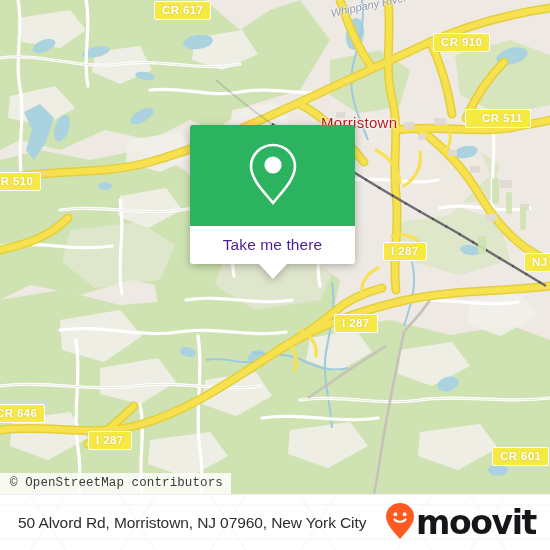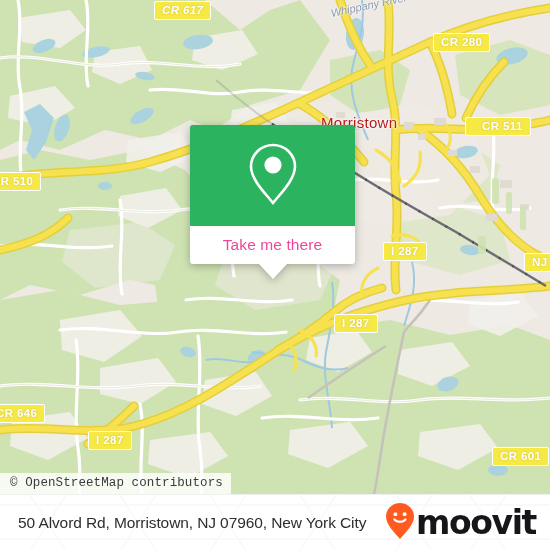--- a/index.html
+++ b/index.html
@@ -99,21 +99,21 @@
   #callout-bottom {
     height: 38px;
     background: #ffffff;
     border-radius: 0 0 3px 3px;
     display: flex;
     align-items: center;
     justify-content: center;
   }
   #callout-label {
     font-size: 15.5px;
-    color: #ec4899;
+    color: #4c1d95;
     letter-spacing: 0.1px;
   }
   #callout-tail {
     position: absolute;
     left: 50%;
     top: 139px;
     transform: translateX(-50%);
     width: 0; height: 0;
     border-left: 14px solid transparent;
     border-right: 14px solid transparent;
@@ -358,23 +358,23 @@
         </g>
 
       </g>
     </svg>
 
     <div>
       <div class="river-label" style="left:330px; top:-1px; transform:rotate(-12deg);">Whippany River</div>
 
       <div class="place-label" style="left:321px; top:114px;">Morristown</div>
 
-      <div class="shield" style="left:154px; top:1px;font-style:italic;">CR 617</div>
-      <div class="shield" style="left:433px; top:33px;">CR 280</div>
-      <div class="shield" style="left:465px; top:117px;padding-left:16px;">CR 511</div>
+      <div class="shield" style="left:154px; top:1px;">CR 617</div>
+      <div class="shield" style="left:433px; top:33px;">CR 910</div>
+      <div class="shield" style="left:465px; top:109px;padding-left:16px;">CR 511</div>
       <div class="shield" style="left:-16px; top:172px;">CR 510</div>
       <div class="shield" style="left:383px; top:242px;">I 287</div>
       <div class="shield" style="left:524px; top:253px;">NJ 24</div>
       <div class="shield" style="left:334px; top:314px;">I 287</div>
       <div class="shield" style="left:492px; top:415px;margin-top:32px;">CR 601</div>
       <div class="shield" style="left:-12px; top:404px;">CR 646</div>
       <div class="shield" style="left:88px; top:431px;">I 287</div>
     </div>
 
     <div id="callout">

